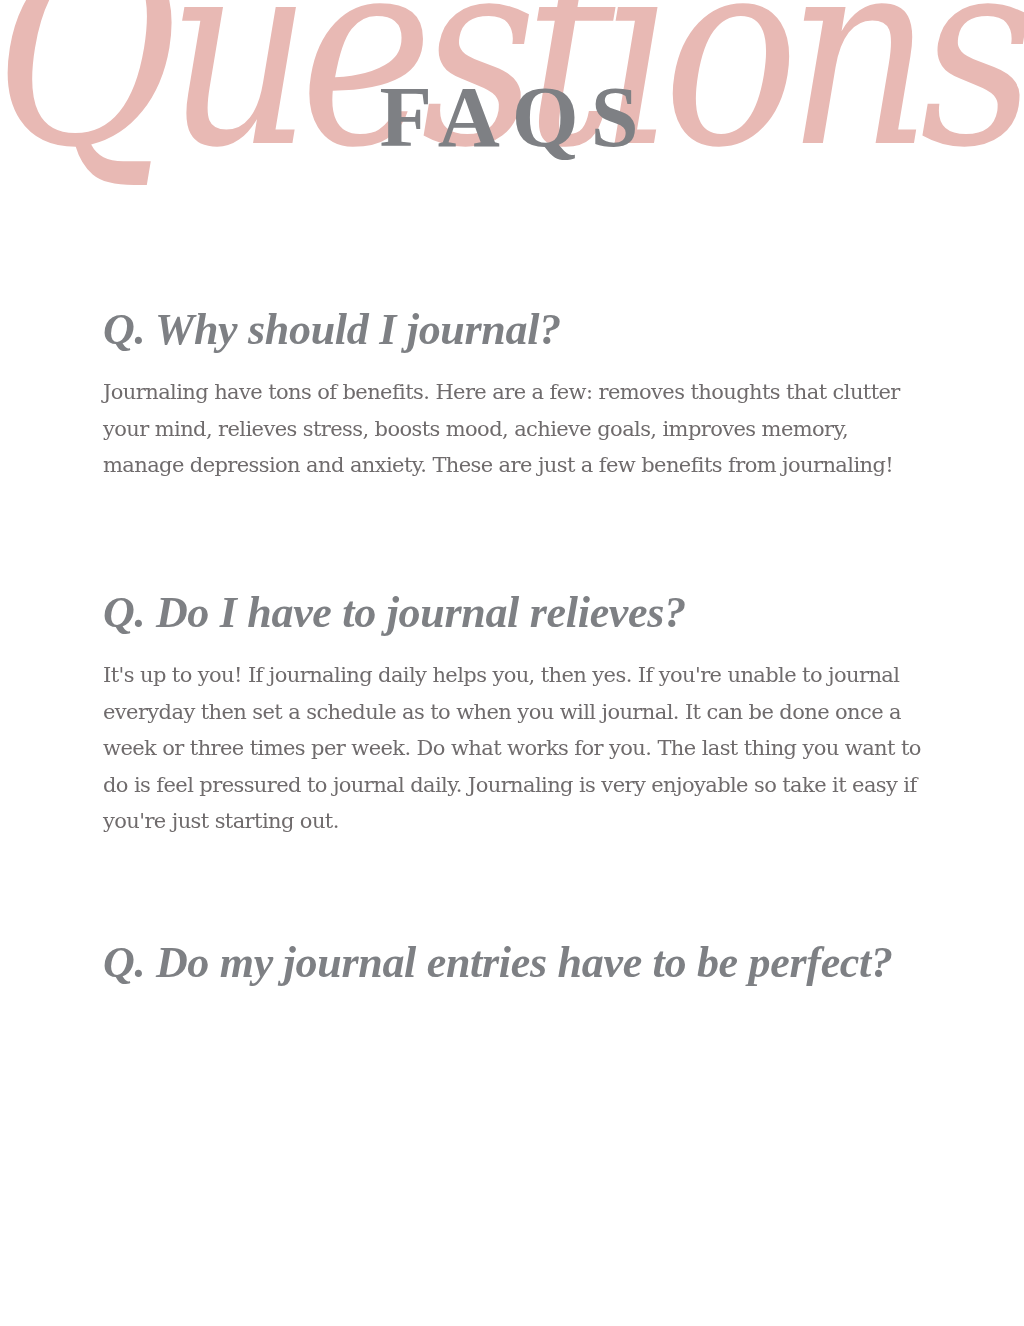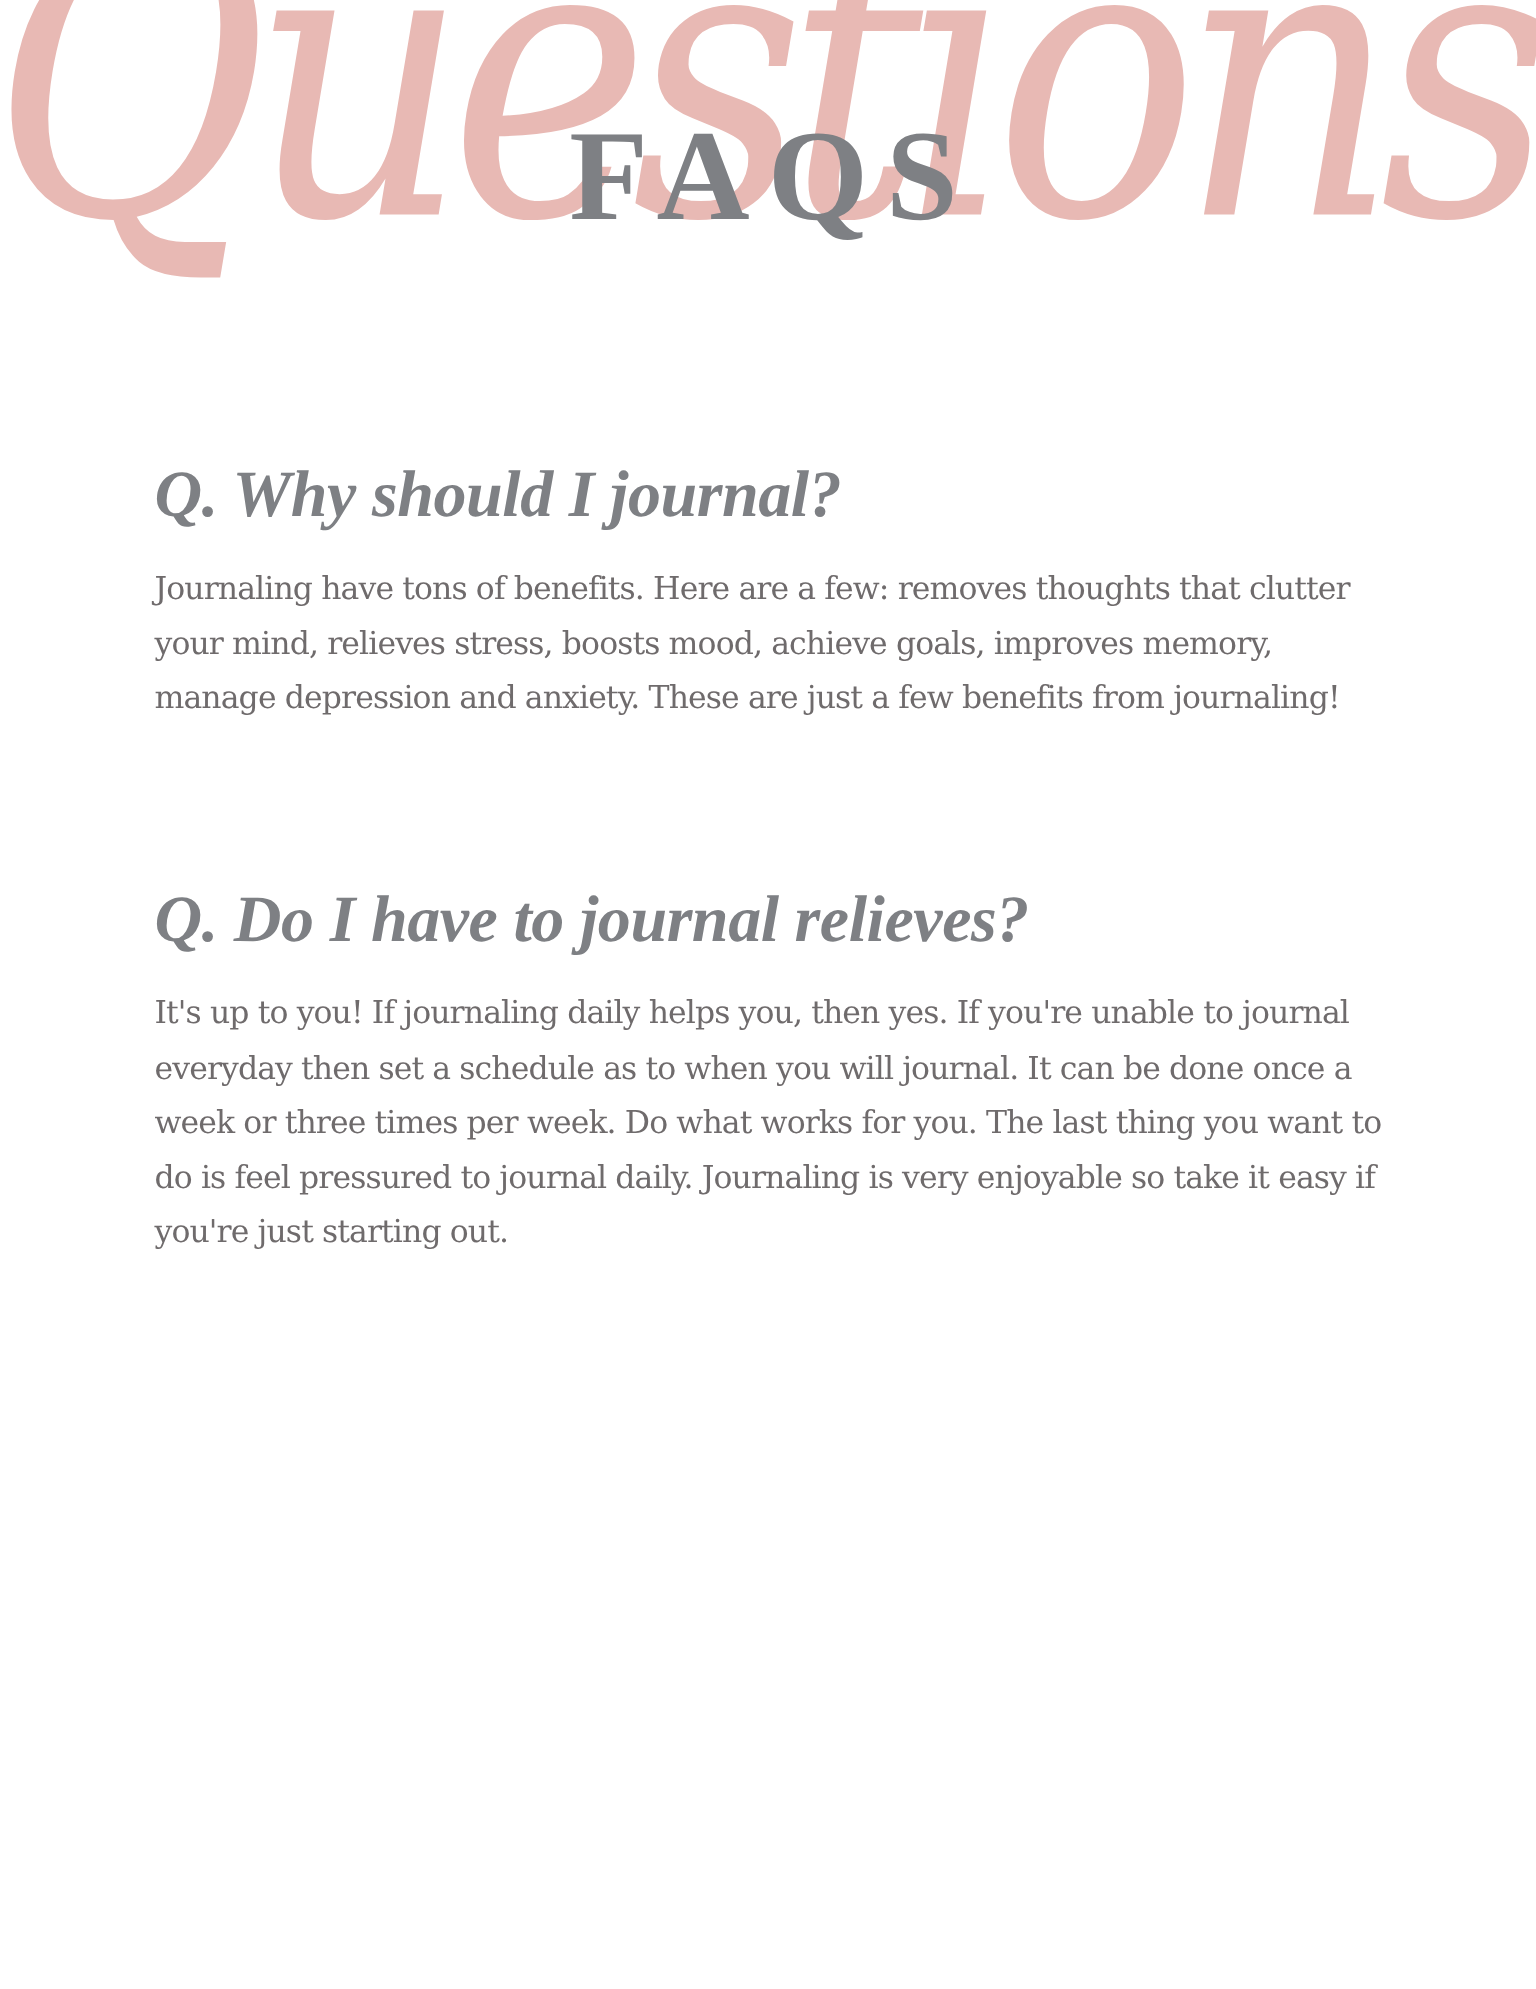--- a/index.html
+++ b/index.html
@@ -108,20 +108,21 @@
       <h2 class="faq-question">Q. Why should I journal?</h2>
       <p class="faq-answer">Journaling have tons of benefits. Here are a few: removes thoughts that clutter your mind, relieves stress, boosts mood, achieve goals, improves memory, manage depression and anxiety. These are just a few benefits from journaling!</p>
     </div>
 
     <div class="faq-item faq-item-2">
       <h2 class="faq-question">Q. Do I have to journal relieves?</h2>
       <p class="faq-answer">It's up to you! If journaling daily helps you, then yes. If you're unable to journal everyday then set a schedule as to when you will journal. It can be done once a week or three times per week. Do what works for you. The last thing you want to do is feel pressured to journal daily. Journaling is very enjoyable so take it easy if you're just starting out.</p>
     </div>
 
     <div class="faq-item faq-item-3">
+      <h2 class="faq-question">Q. Do my journal entries have to be perfect?</h2>
     </div>
 
   </div>
 
   <div class="footer">
     <span class="footer-url">WWW.THEDIVRASHOPPE.COM</span>
   </div>
 
 </div>
 

